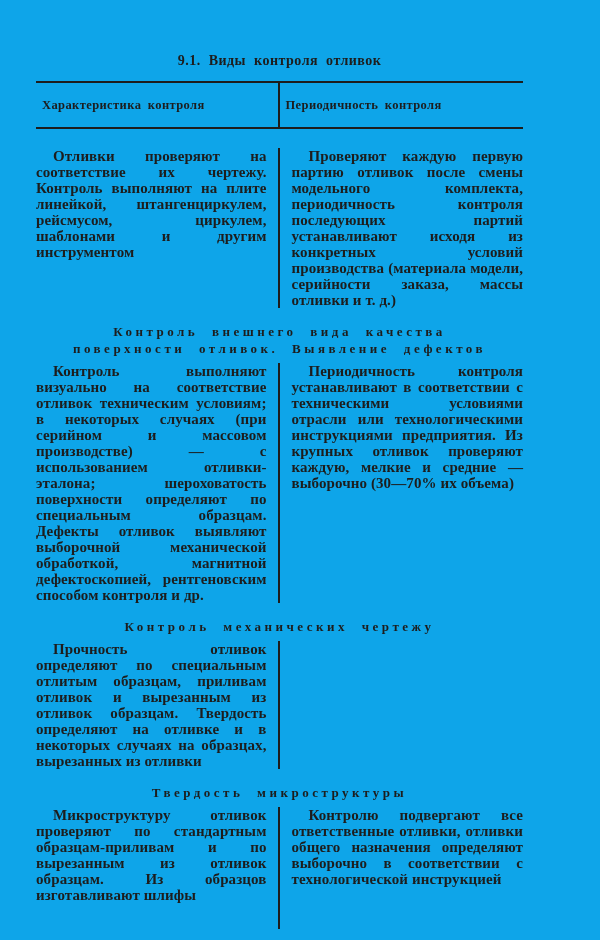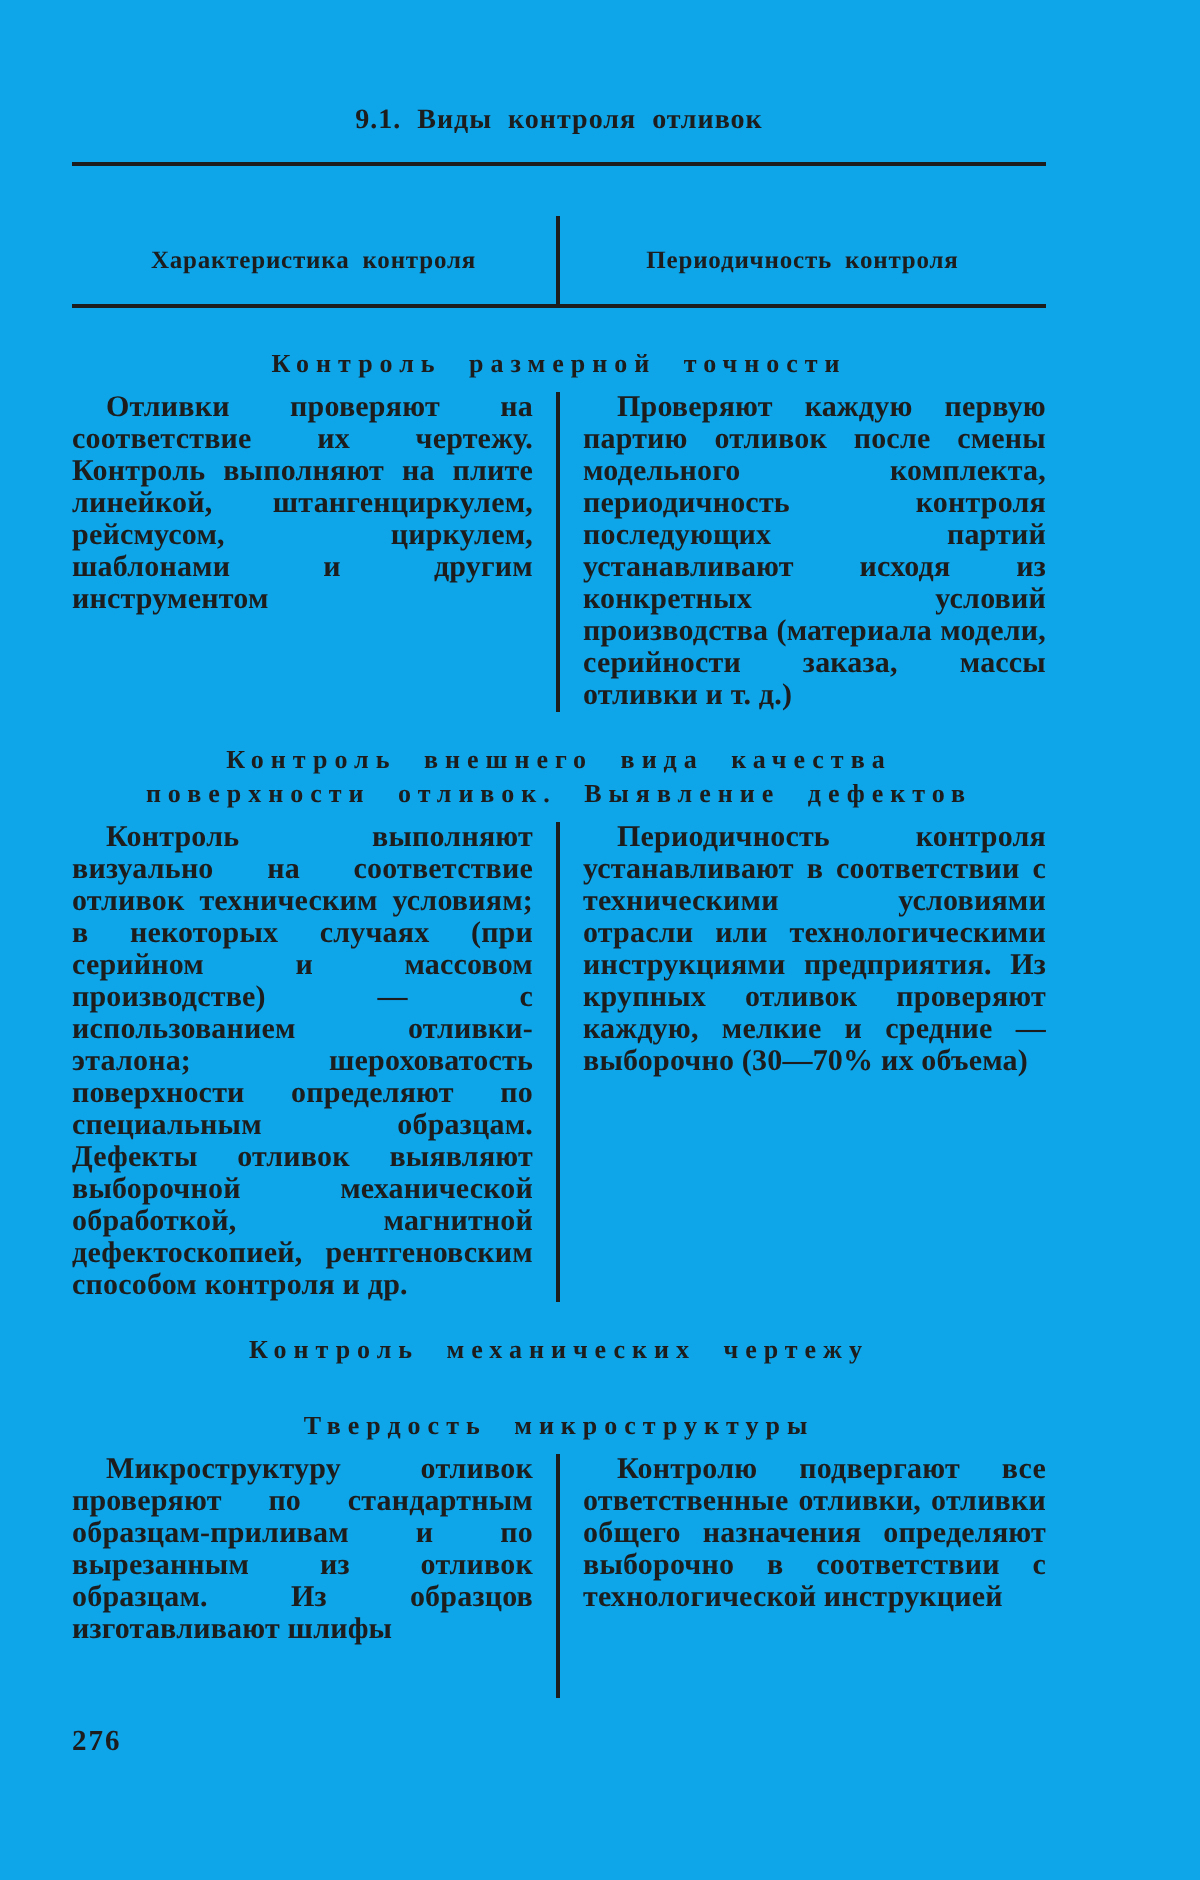--- a/index.html
+++ b/index.html
@@ -29,25 +29,24 @@
   }
   .thead {
     display: grid;
     grid-template-columns: 1fr 1fr;
     border-top: 2px solid #1d1d1d;
     border-bottom: 2px solid #1d1d1d;
   }
   .thcell {
     font-size: 12.5px;
     line-height: 15px;
-    text-align: center;
+    text-align: left;
     padding: 15px 6px 14px 6px;
     letter-spacing: 0.4px;
     word-spacing: 3px;
-    margin-top: 25px;
   }
   .thcell.left { border-right: 2px solid #1d1d1d; }
   .tsection { margin-top: 15px; }
   .tsection.first { margin-top: 19px; }
   .sheading {
     margin: 0 auto;
     max-width: 430px;
     font-size: 13px;
     line-height: 17px;
     font-weight: 700;
@@ -85,38 +84,38 @@
 <div class="page">
 
   <h1 class="title">9.1. Виды контроля отливок</h1>
 
   <div class="thead">
     <div class="thcell left">Характеристика контроля</div>
     <div class="thcell">Периодичность контроля</div>
   </div>
 
   <section class="tsection first">
-    <h2 class="sheading">Контроль размерной точности</h2>
     <div class="srow">
       <div class="cell cleft">Отливки проверяют на соответствие их чертежу. Контроль выполняют на плите линейкой, штангенциркулем, рейсмусом, циркулем, шаблонами и другим инструментом</div>
       <div class="cell cright">Проверяют каждую первую партию отливок после смены модельного комплекта, периодичность контроля последующих партий устанавливают исходя из конкретных условий производства (материала модели, серийности заказа, массы отливки и т. д.)</div>
     </div>
   </section>
 
   <section class="tsection">
     <h2 class="sheading">Контроль внешнего вида качества поверхности отливок. Выявление дефектов</h2>
     <div class="srow">
       <div class="cell cleft">Контроль выполняют визуально на соответствие отливок техническим условиям; в некоторых случаях (при серийном и массовом производстве) — с использованием отливки-эталона; шероховатость поверхности определяют по специальным образцам. Дефекты отливок выявляют выборочной механической обработкой, магнитной дефектоскопией, рентгеновским способом контроля и др.</div>
       <div class="cell cright">Периодичность контроля устанавливают в соответствии с техническими условиями отрасли или технологическими инструкциями предприятия. Из крупных отливок проверяют каждую, мелкие и средние — выборочно (30—70% их объема)</div>
     </div>
   </section>
 
   <section class="tsection">
     <h2 class="sheading">Контроль механических чертежу</h2>
     <div class="srow">
+      <div class="cell cleft">Прочность отливок определяют по специальным отлитым образцам, приливам отливок и вырезанным из отливок образцам. Твердость определяют на отливке и в некоторых случаях на образцах, вырезанных из отливки</div>
     </div>
   </section>
 
   <section class="tsection">
     <h2 class="sheading">Твердость микроструктуры</h2>
     <div class="srow tall">
       <div class="cell cleft">Микроструктуру отливок проверяют по стандартным образцам-приливам и по вырезанным из отливок образцам. Из образцов изготавливают шлифы</div>
       <div class="cell cright">Контролю подвергают все ответственные отливки, отливки общего назначения определяют выборочно в соответствии с технологической инструкцией</div>
     </div>
   </section>

